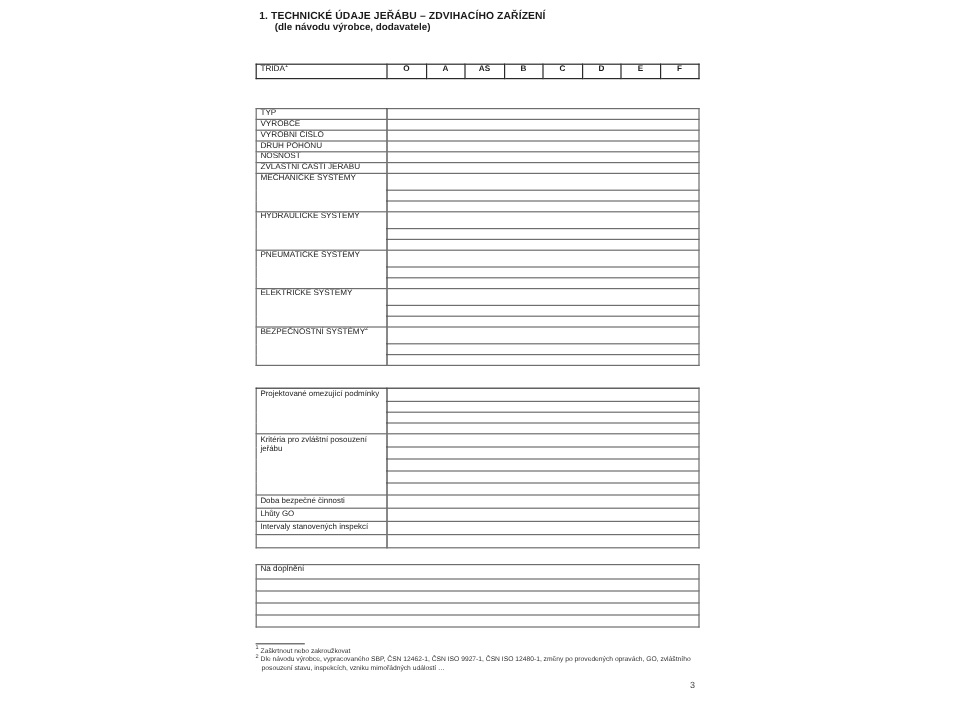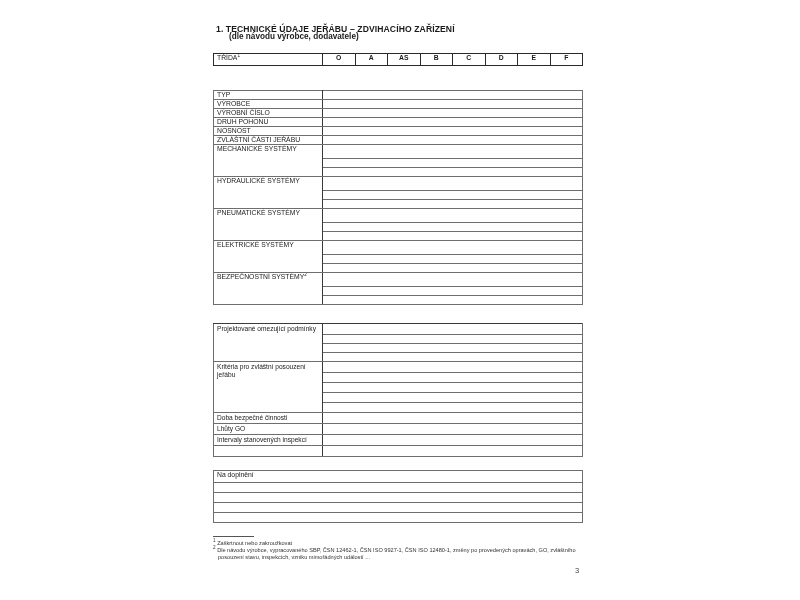--- a/index.html
+++ b/index.html
@@ -3,22 +3,22 @@
 <meta charset="utf-8">
 <style>
   html,body{margin:0;padding:0;}
   body{
     width:800px;height:600px;position:relative;background:#ffffff;
     font-family:"Liberation Sans","DejaVu Sans",sans-serif;
     color:#1a1a1a;-webkit-font-smoothing:antialiased;
   }
   .abs{position:absolute;}
   
-  .doc-title{left:216px;top:24px;font-size:8.6px;font-weight:bold;letter-spacing:.1px;}
-  .doc-subtitle{left:229px;top:32px;font-size:8.2px;font-weight:bold;}
+  .doc-title{left:216px;top:8px;font-size:8.6px;font-weight:bold;letter-spacing:.1px;}
+  .doc-subtitle{left:229px;top:18px;font-size:8.2px;font-weight:bold;}
   
   table.ft{border-collapse:collapse;table-layout:fixed;width:370px;}
   table.ft td{
     font-size:6.8px;line-height:8px;padding:0 3px;vertical-align:top;
     overflow:hidden;white-space:nowrap;
   }
   
   .trida{left:213px;top:53px;}
   .trida td{border:1px solid #2a2a2a;height:11px;vertical-align:middle;}
   .trida td.cls{text-align:center;font-weight:bold;}

